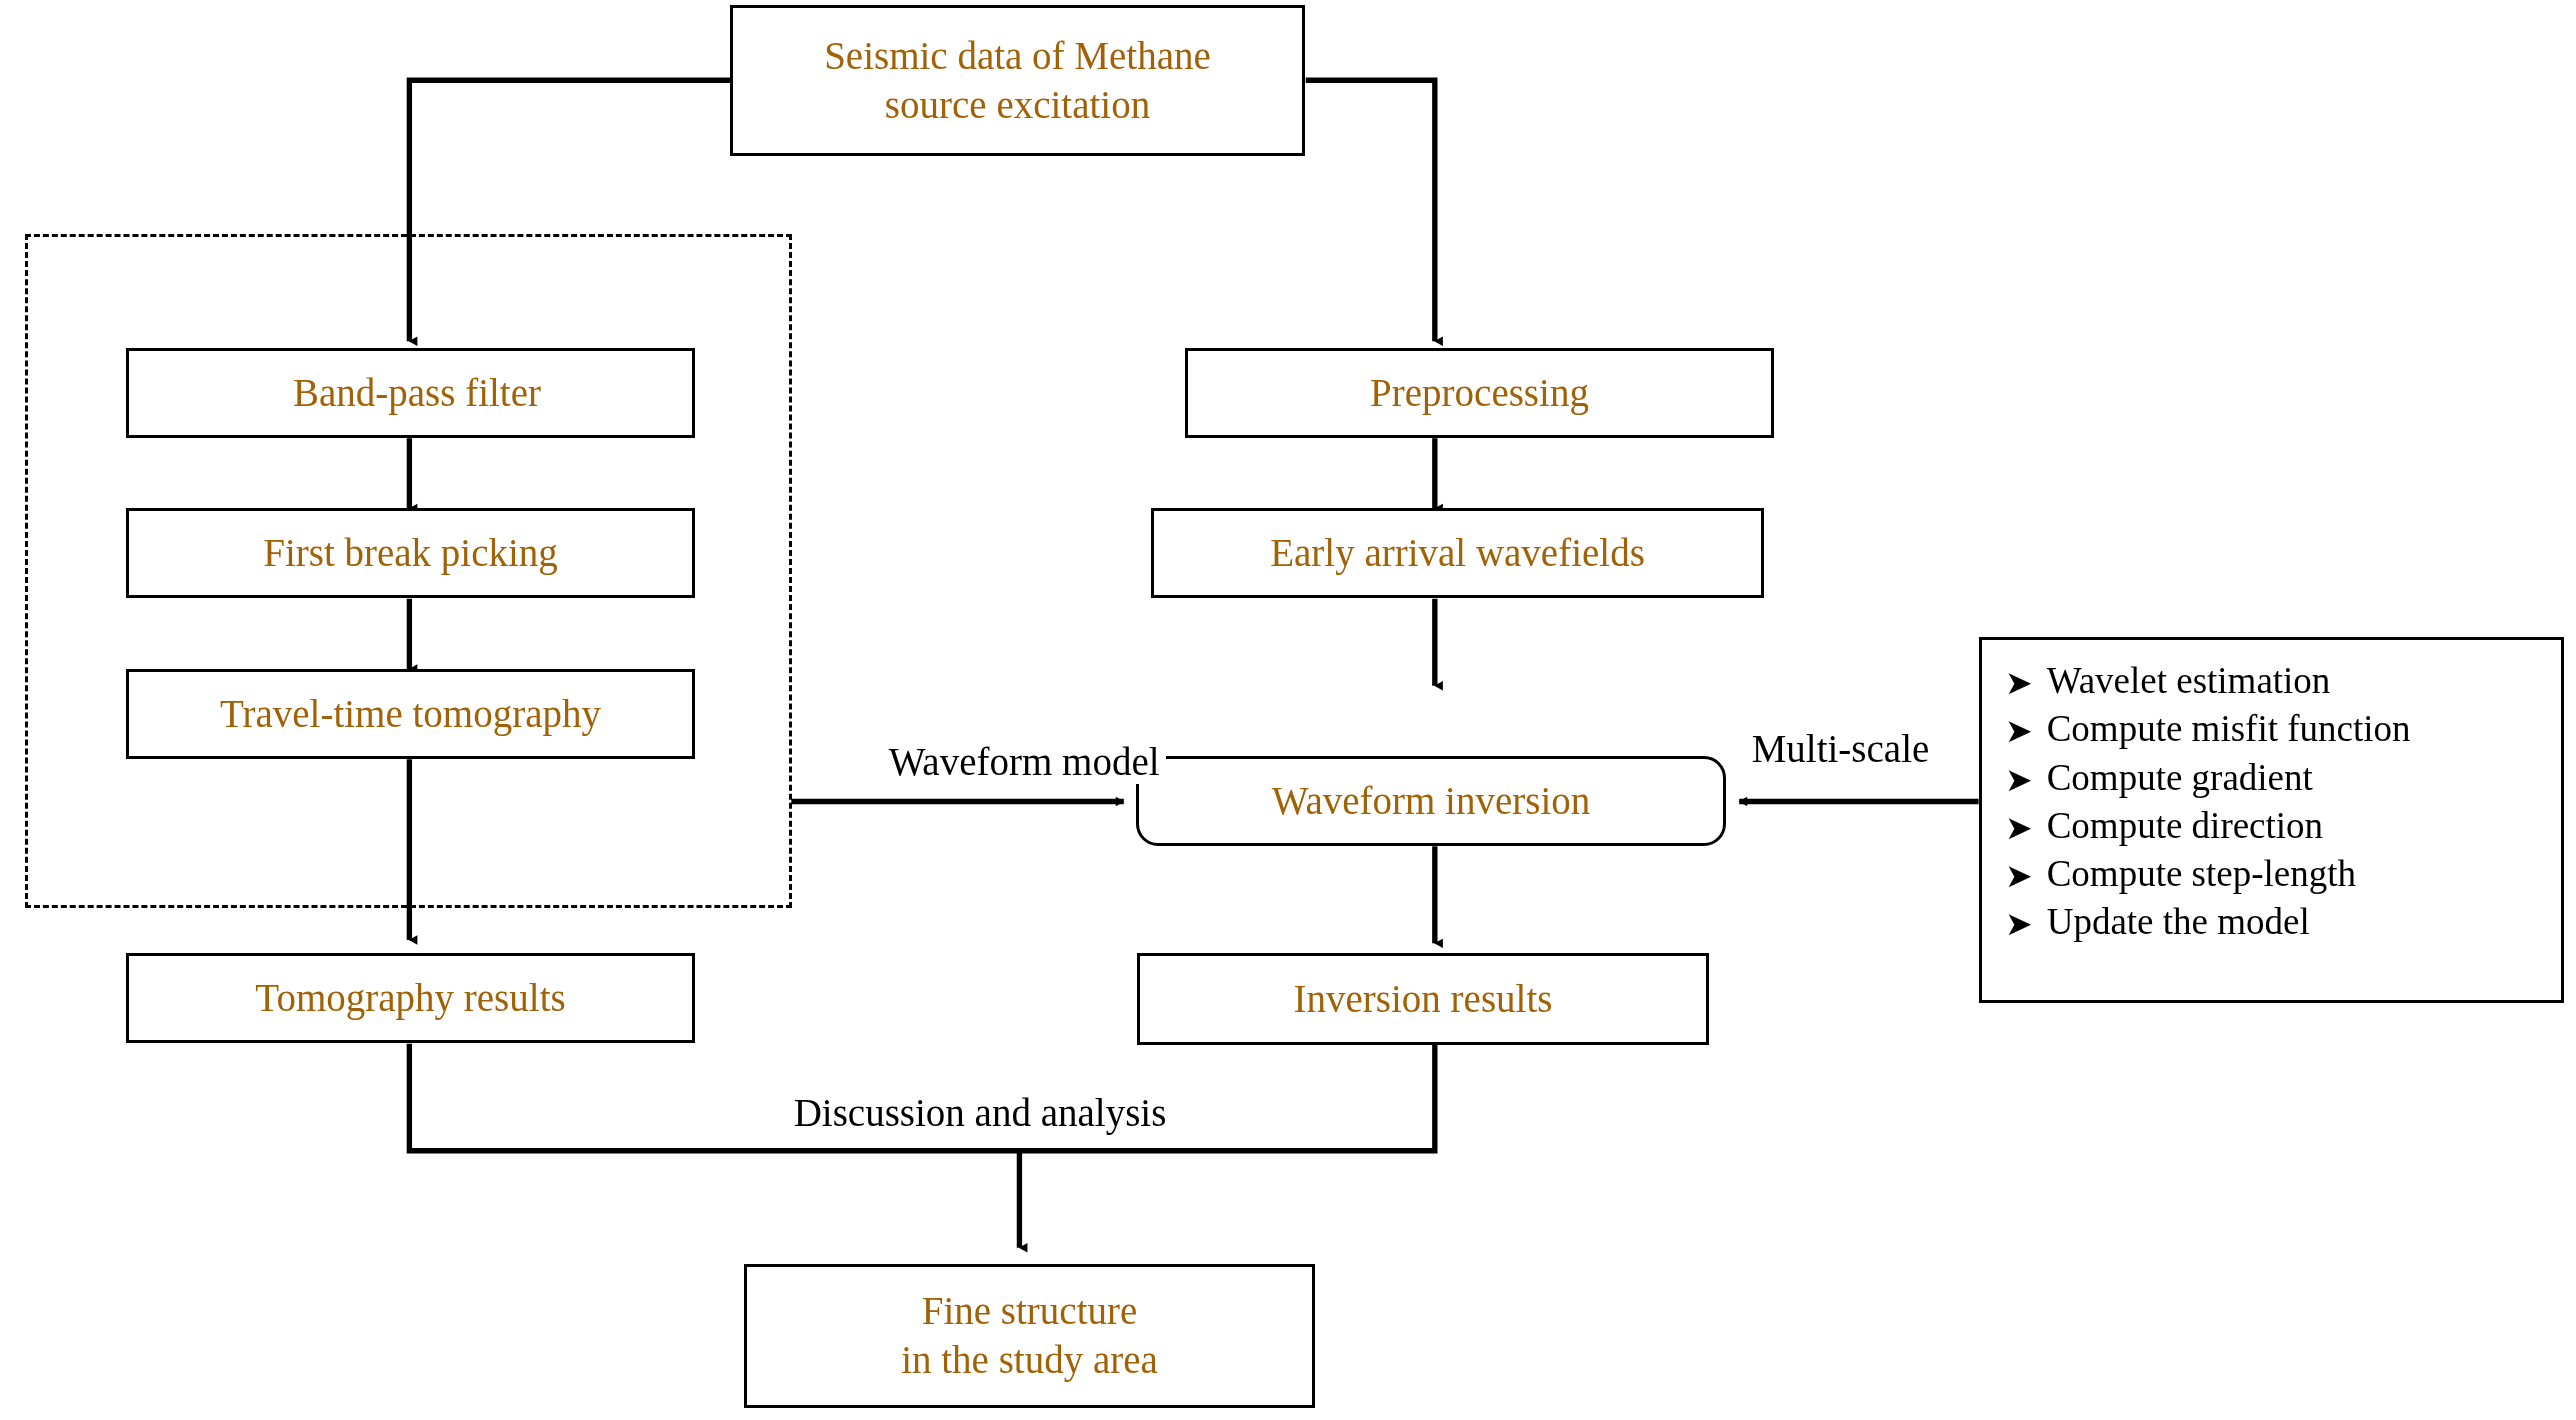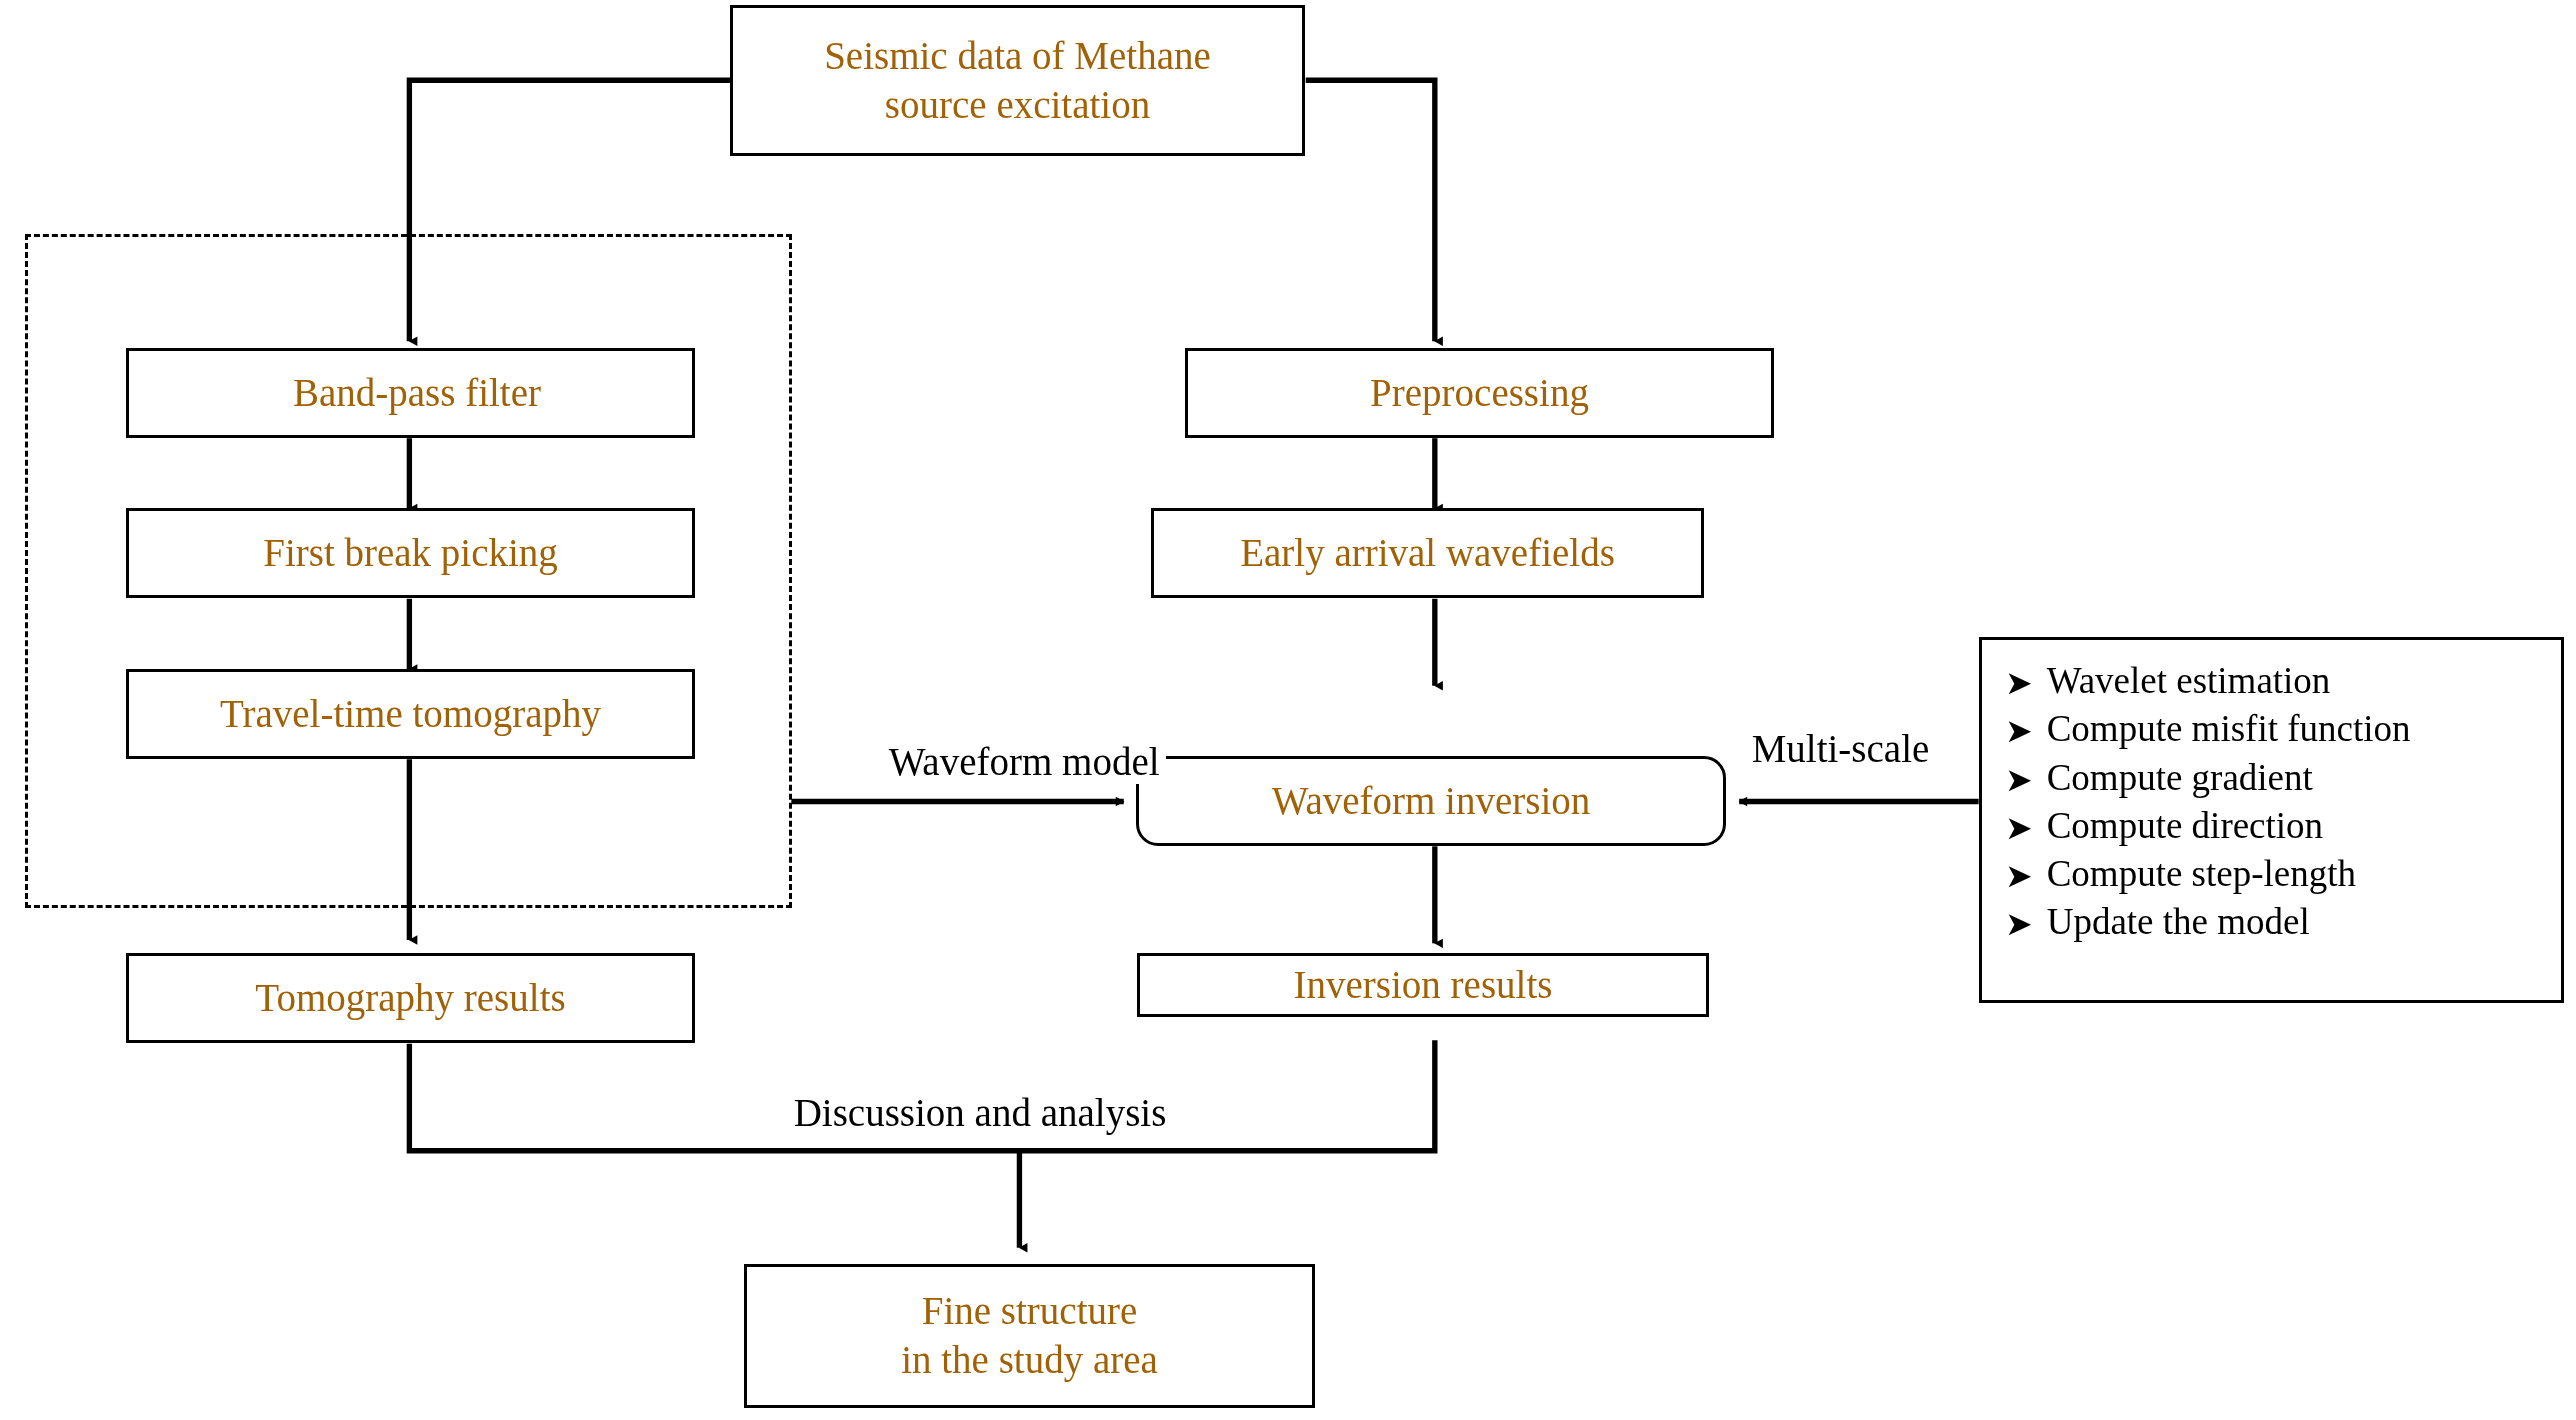--- a/index.html
+++ b/index.html
@@ -146,29 +146,29 @@
   </div>
 
   <div class="node" style="left:126px; top:953px; width:569px; height:90px;">
     <span class="node-text">Tomography results</span>
   </div>
 
   <div class="node" style="left:1141px; top:348px; width:589px; height:90px;margin-left:44px;">
     <span class="node-text">Preprocessing</span>
   </div>
 
-  <div class="node" style="left:1151px; top:508px; width:553px; height:90px;">
+  <div class="node" style="left:1151px; top:508px; width:613px; height:90px;">
     <span class="node-text">Early  arrival  wavefields</span>
   </div>
 
   <div class="node" style="left:1136px; top:756px; width:590px; height:90px;border-radius:22px;">
     <span class="node-text">Waveform inversion</span>
   </div>
 
-  <div class="node" style="left:1137px; top:953px; width:572px; height:64px;">
+  <div class="node" style="left:1137px; top:953px; width:572px; height:92px;">
     <span class="node-text">Inversion results</span>
   </div>
 
   <div class="node" style="left:744px; top:1264px; width:571px; height:144px;">
     <span class="node-text">Fine structure
 in the study area</span>
   </div>
 
   <div class="list-box" style="left:1979px; top:637px; width:585px; height:366px;">
     <div class="list-row">

